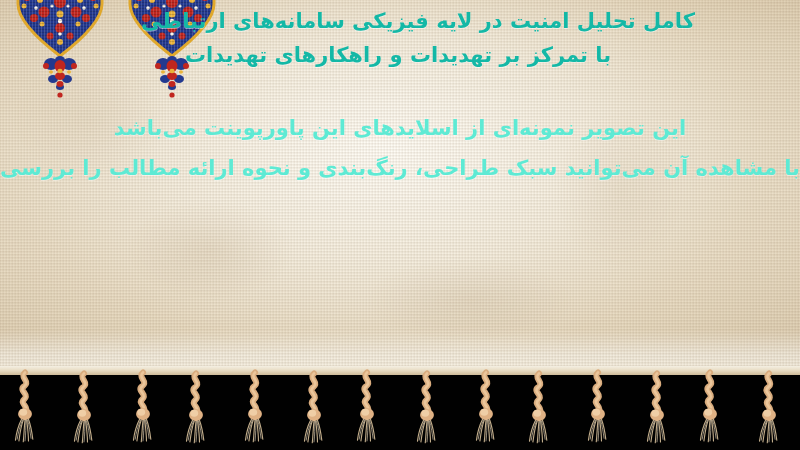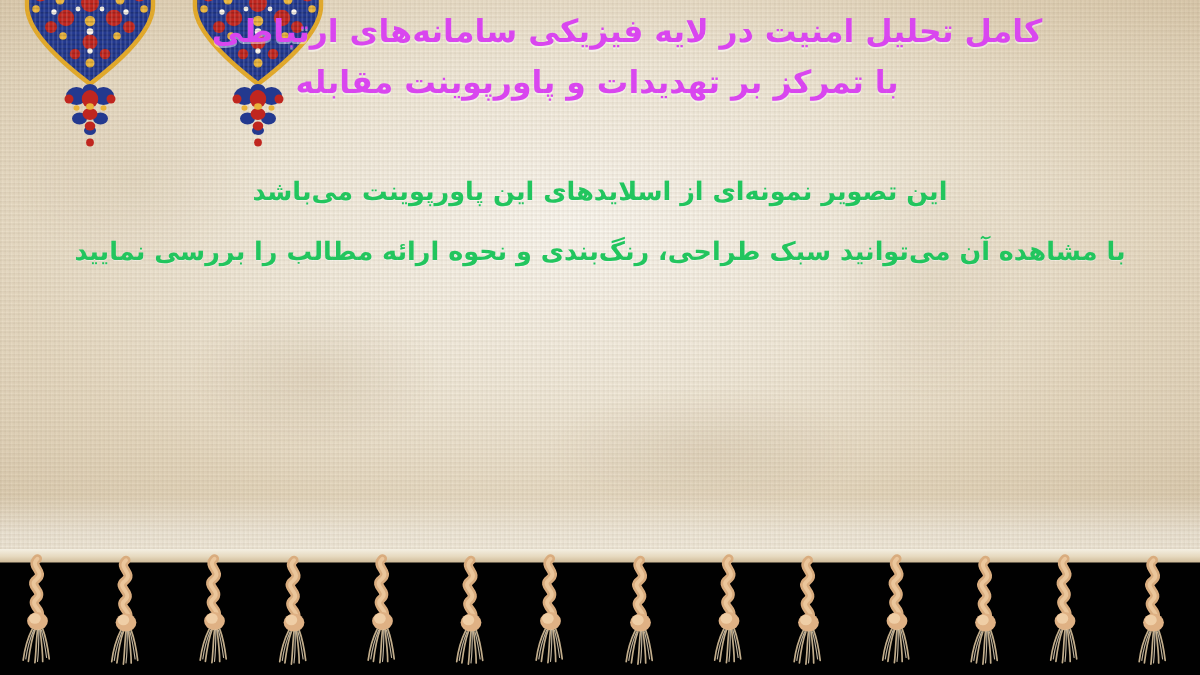--- a/index.html
+++ b/index.html
@@ -91,44 +91,44 @@
     top: 4px;
     left: 0;
     width: 800px;
     text-align: center;
     direction: rtl;
   }
   .title-line {
     font-family: "DejaVu Sans", "Liberation Sans", sans-serif;
     font-size: 21px;
     font-weight: 700;
-    color: #d946ef;
+    color: #14b8a6;
     line-height: 34px;
     letter-spacing: 0px;
     white-space: nowrap;
     text-shadow: 0 1px 0 rgba(255,255,255,0.45);
     padding-left: 36px;
   }
   .title-line.line2 {
     padding-right: 40px;
   }
 
   .body-block {
     position: absolute;
     top: 108px;
     left: 0;
     width: 800px;
     text-align: center;
     direction: rtl;
   }
   .body-line {
     font-family: "DejaVu Sans", "Liberation Sans", sans-serif;
-    font-size: 17px;
+    font-size: 21px;
     font-weight: 700;
-    color: #22c55e;
+    color: #5eead4;
     line-height: 40px;
     white-space: nowrap;
     text-shadow: 0 1px 0 rgba(255,255,255,0.4);
   }
 
   
   .fringe-zone {
     position: absolute;
     left: 0;
     top: 366px;
@@ -326,21 +326,21 @@
     </g>
     <g fill="#e9b33a">
       <ellipse cx="18" cy="17" rx="2.6" ry="2.2"></ellipse>
       <ellipse cx="9" cy="18" rx="2" ry="1.8"></ellipse>
         <ellipse cx="27" cy="18" rx="2" ry="1.8"></ellipse>
     </g>
   </svg>
 
   <div class="title-block">
     <div class="title-line line1">کامل تحلیل امنیت در لایه فیزیکی سامانه‌های ارتباطی</div>
-    <div class="title-line line2">با تمرکز بر تهدیدات و پاورپوینت مقابله</div>
+    <div class="title-line line2">با تمرکز بر تهدیدات و راهکارهای تهدیدات</div>
   </div>
 
   <div class="body-block">
     <div class="body-line">این تصویر نمونه‌ای از اسلایدهای این پاورپوینت می‌باشد</div>
     <div class="body-line">با مشاهده آن می‌توانید سبک طراحی، رنگ‌بندی و نحوه ارائه مطالب را بررسی نمایید</div>
   </div>
 
   <div class="fringe-zone">
     <div class="fringe-black"></div>
     <div class="canvas-lip"></div>

